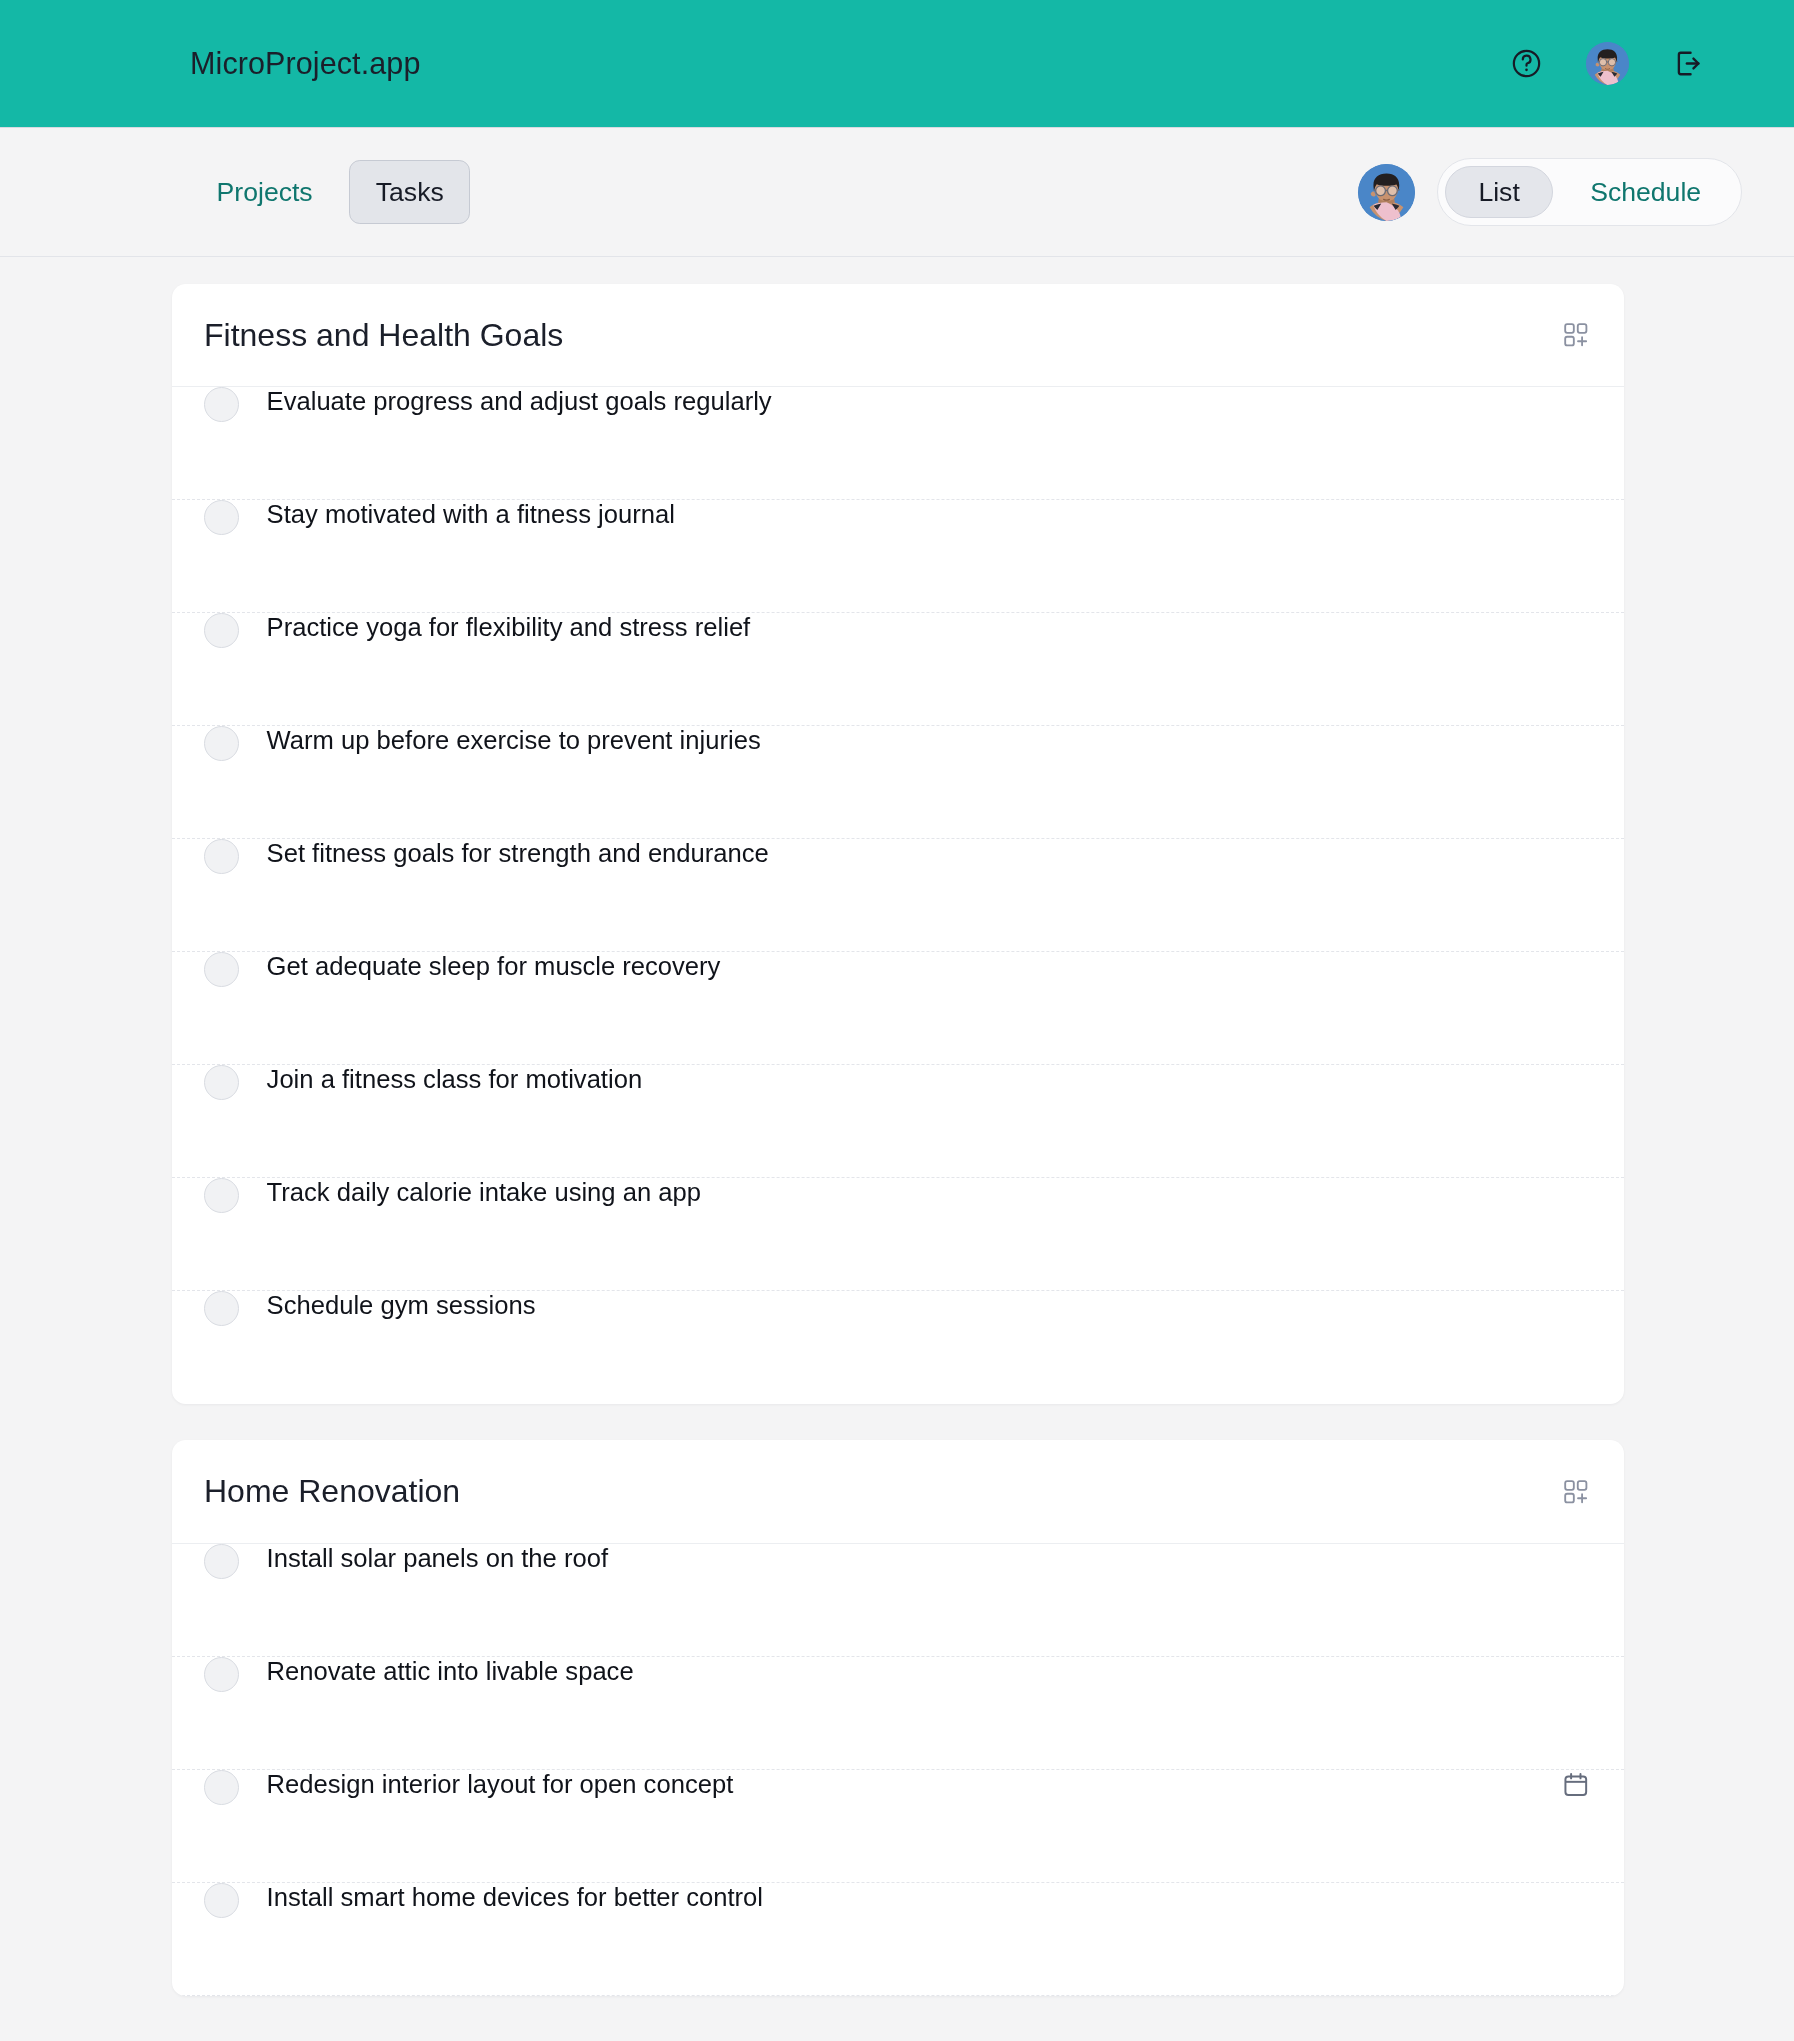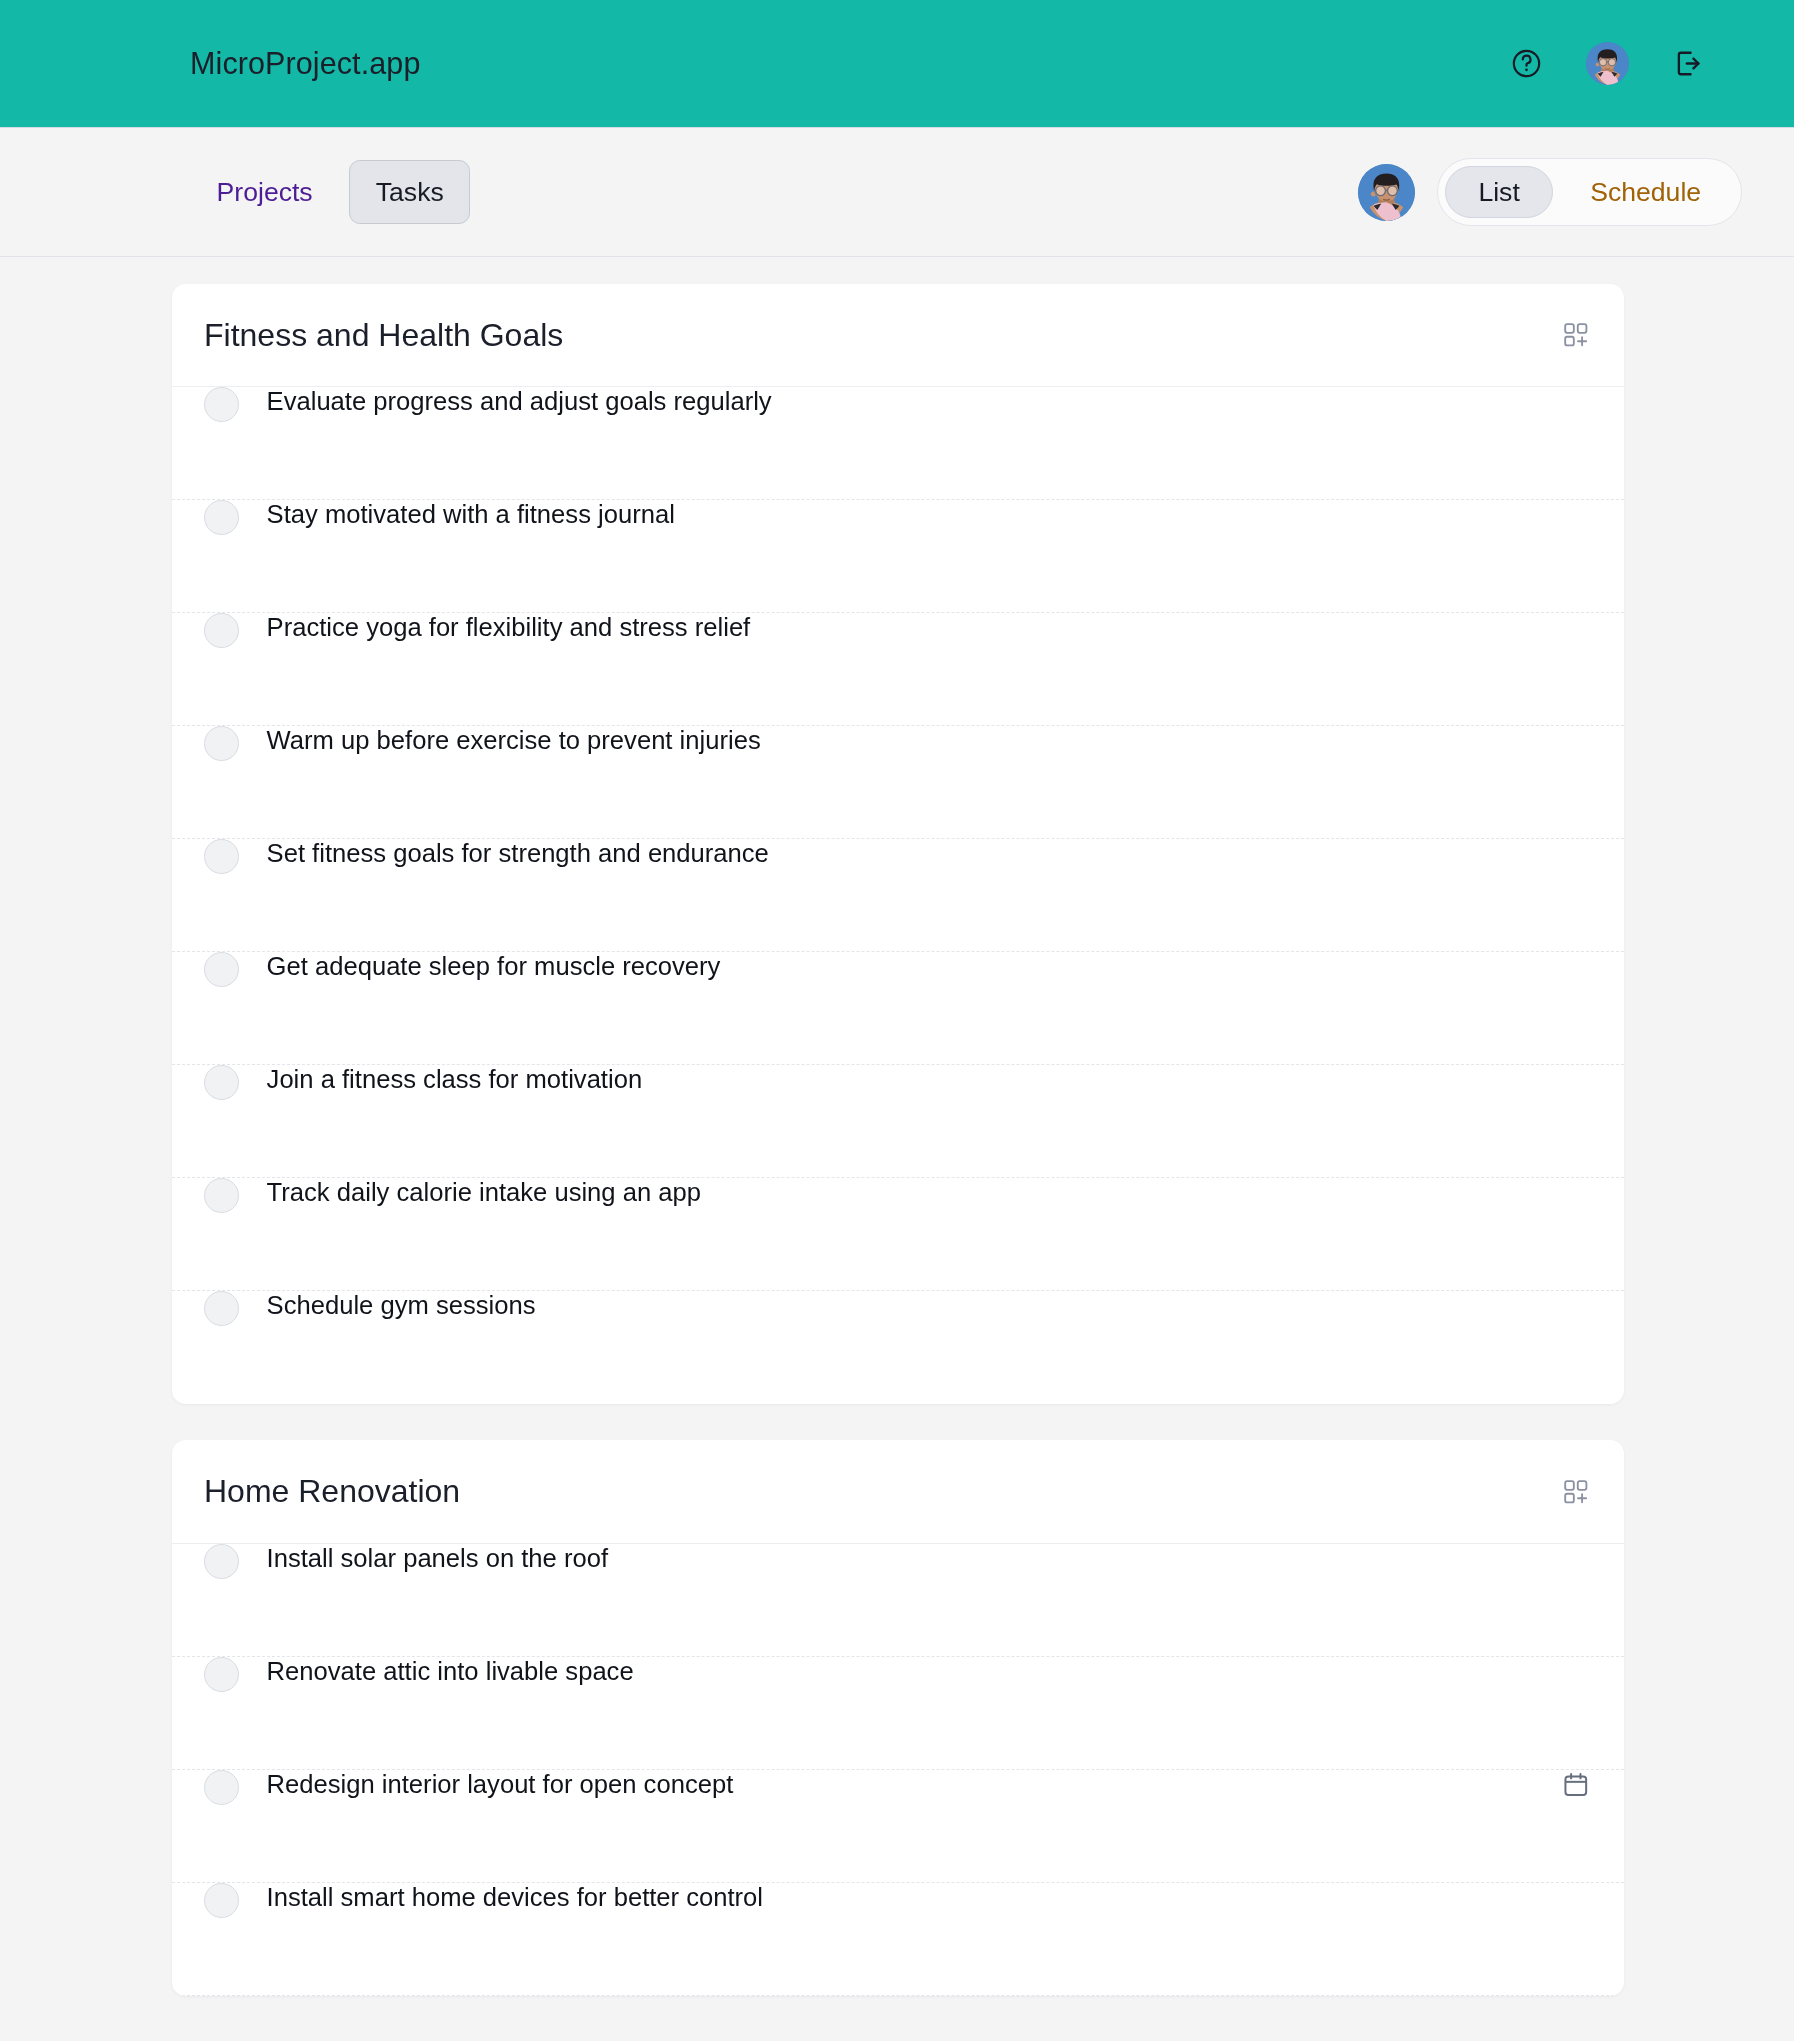--- a/index.html
+++ b/index.html
@@ -56,21 +56,21 @@
     height: 129px;
     background: #f4f4f5;
     border-bottom: 1px solid #e2e4e9;
     display: flex;
     align-items: center;
     padding: 0 53px 0 190px;
   }
   .nav-tabs { display: flex; align-items: center; gap: 9.9px; }
   .nav-tab {
     font-size: 26.6px;
-    color: #4c1d95;
+    color: #0f766e;
     padding: 15.8px 25.6px;
     border-radius: 10.8px;
     border: 1px solid transparent;
     cursor: pointer;
     white-space: nowrap;
   }
   .nav-tab.active {
     background: #e3e5ea;
     border-color: #c6cad3;
     color: #1519226;
@@ -86,21 +86,21 @@
     display: flex;
     align-items: center;
     background: #fbfbfc;
     border: 1px solid #e3e5ea;
     border-radius: 984px;
     padding: 6.9px;
     gap: 3.9px;
   }
   .seg-item {
     font-size: 26.6px;
-    color: #a16207;
+    color: #0f766e;
     padding: 10.8px 33px;
     border-radius: 984px;
     cursor: pointer;
     white-space: nowrap;
   }
   .seg-item.active {
     background: #e4e6eb;
     border: 1px solid #d3d6de;
     color: #171b26;
     padding: 9.9px 32.5px;

